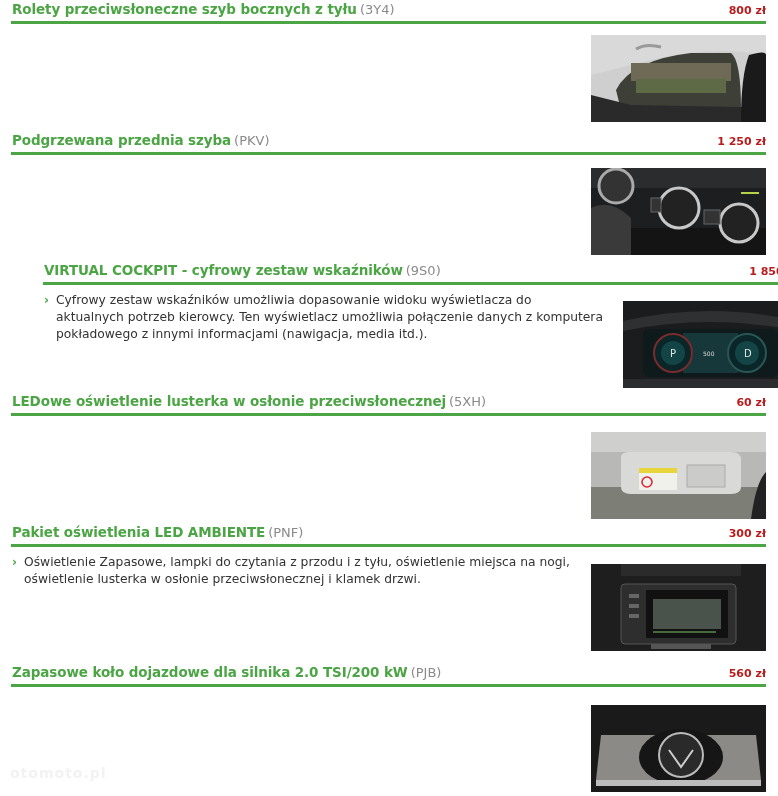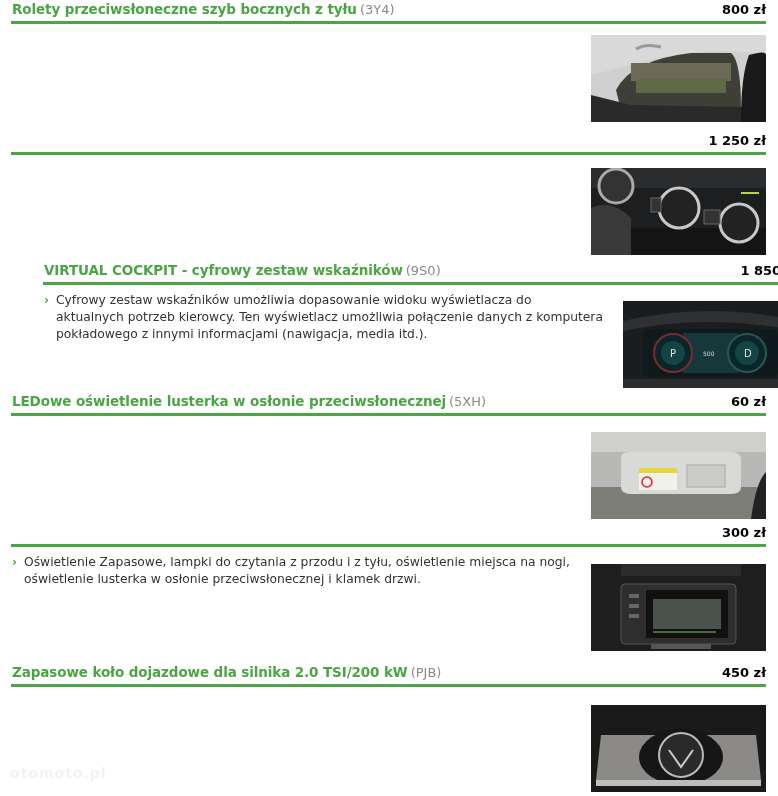--- a/index.html
+++ b/index.html
@@ -2,21 +2,21 @@
 <html><head>
 <meta charset="utf-8">
 <style>
   * { box-sizing: border-box; margin: 0; padding: 0; }
   html, body { width: 778px; height: 796px; background: #ffffff; overflow: hidden; }
   body { font-family: "DejaVu Sans", sans-serif; position: relative; }
   .section { position: absolute; left: 11px; width: 755px; }
   .header { position: relative; height: 22px; border-bottom: 3px solid #4ba544; }
   .title { position: absolute; left: 1px; bottom: 4px; font-family: "DejaVu Sans", sans-serif; font-weight: bold; font-size: 13.5px; color: #4ba544; white-space: nowrap; letter-spacing: -0.1px; }
   .code { font-weight: normal; font-size: 13px; color: #8a8a8a; margin-left: 3px; letter-spacing: 0; }
-  .price { position: absolute; right: 0; bottom: 4px; font-weight: bold; font-size: 13px; color: #000000; white-space: nowrap; }
+  .price { position: absolute; right: 0; bottom: 4px; font-weight: bold; font-size: 11px; color: #b91c1c; white-space: nowrap; }
   .desc { position: absolute; left: 0; top: 29px; width: 560px; font-size: 12.3px; line-height: 17px; color: #333; padding-left: 13px; }
   .desc .bullet { position: absolute; left: 1px; top: 0; color: #4ba544; font-weight: bold; font-size: 12px; }
   .photo { position: absolute; right: 0; top: 33px; width: 175px; height: 87px; overflow: hidden; }
   .watermark { position: absolute; left: 10px; top: 765px; font-size: 14px; color: #f2f2f2; font-weight: bold; letter-spacing: 1px; }
 </style>
 </head>
 <body>
 
 <div class="section" style="top:2px;">
   <div class="header">
@@ -32,20 +32,21 @@
       <rect x="45" y="44" width="90" height="14" fill="#5d6a45"></rect>
       <path d="M0 60 L40 70 L150 72 L175 70 V87 H0Z" fill="#2a2a2a"></path>
       <path d="M158 20 Q175 15 175 20 V87 H150 Q150 40 158 20Z" fill="#1a1a1a"></path>
       <path d="M45 14 Q55 8 70 12" stroke="#999" stroke-width="3" fill="none"></path>
     </svg>
   </div>
 </div>
 
 <div class="section" style="top:133px;">
   <div class="header">
+    <span class="title"><span>Podgrzewana przednia szyba</span><span class="code">(PKV)</span></span>
     <span class="price">1 250 zł</span>
   </div>
   <div class="photo" style="top:35px;">
     <svg width="175" height="87" viewBox="0 0 175 87">
       <rect width="175" height="87" fill="#1d1e20"></rect>
       <rect x="0" y="0" width="175" height="20" fill="#2b2c2e"></rect>
       <rect x="0" y="60" width="175" height="27" fill="#141414"></rect>
       <circle cx="25" cy="18" r="17" fill="#333" stroke="#aaa" stroke-width="3"></circle>
       <circle cx="88" cy="40" r="20" fill="#222" stroke="#c8c8c8" stroke-width="3"></circle>
       <circle cx="148" cy="55" r="19" fill="#222" stroke="#c8c8c8" stroke-width="3"></circle>
@@ -99,20 +100,21 @@
       <rect x="48" y="36" width="38" height="5" fill="#e8d53a"></rect>
       <circle cx="56" cy="50" r="5" fill="none" stroke="#d23" stroke-width="1.5"></circle>
       <rect x="96" y="33" width="38" height="22" fill="#cbcbc9" stroke="#aaa"></rect>
       <path d="M160 87 Q165 50 175 40 V87Z" fill="#222"></path>
     </svg>
   </div>
 </div>
 
 <div class="section" style="top:525px;">
   <div class="header">
+    <span class="title"><span>Pakiet oświetlenia LED AMBIENTE</span><span class="code">(PNF)</span></span>
     <span class="price">300 zł</span>
   </div>
   <div class="desc">
     <span class="bullet">›</span>
     <span>Oświetlenie Zapasowe, lampki do czytania z przodu i z tyłu, oświetlenie miejsca na nogi, oświetlenie lusterka w osłonie przeciwsłonecznej i klamek drzwi.</span>
   </div>
   <div class="photo" style="top:39px;">
     <svg width="175" height="87" viewBox="0 0 175 87">
       <rect width="175" height="87" fill="#1e1e1e"></rect>
       <rect x="30" y="0" width="120" height="12" fill="#2b2b2b"></rect>
@@ -124,21 +126,21 @@
       <rect x="38" y="40" width="10" height="4" fill="#666"></rect>
       <rect x="38" y="50" width="10" height="4" fill="#666"></rect>
       <rect x="60" y="80" width="60" height="5" fill="#555"></rect>
     </svg>
   </div>
 </div>
 
 <div class="section" style="top:665px;">
   <div class="header">
     <span class="title"><span>Zapasowe koło dojazdowe dla silnika 2.0 TSI/200 kW</span><span class="code">(PJB)</span></span>
-    <span class="price">450 zł</span>
+    <span class="price">560 zł</span>
   </div>
   <div class="photo" style="top:40px;">
     <svg width="175" height="87" viewBox="0 0 175 87">
       <rect width="175" height="87" fill="#1a1a1a"></rect>
       <path d="M10 30 L165 30 L170 75 L5 75Z" fill="#8c8a87"></path>
       <ellipse cx="90" cy="52" rx="42" ry="28" fill="#161616"></ellipse>
       <circle cx="90" cy="50" r="22" fill="#2a2a2a" stroke="#bbb" stroke-width="2"></circle>
       <path d="M78 45 L90 62 L102 45" stroke="#ccc" stroke-width="2" fill="none"></path>
       <rect x="5" y="75" width="165" height="6" fill="#bdbdbd"></rect>
     </svg>

